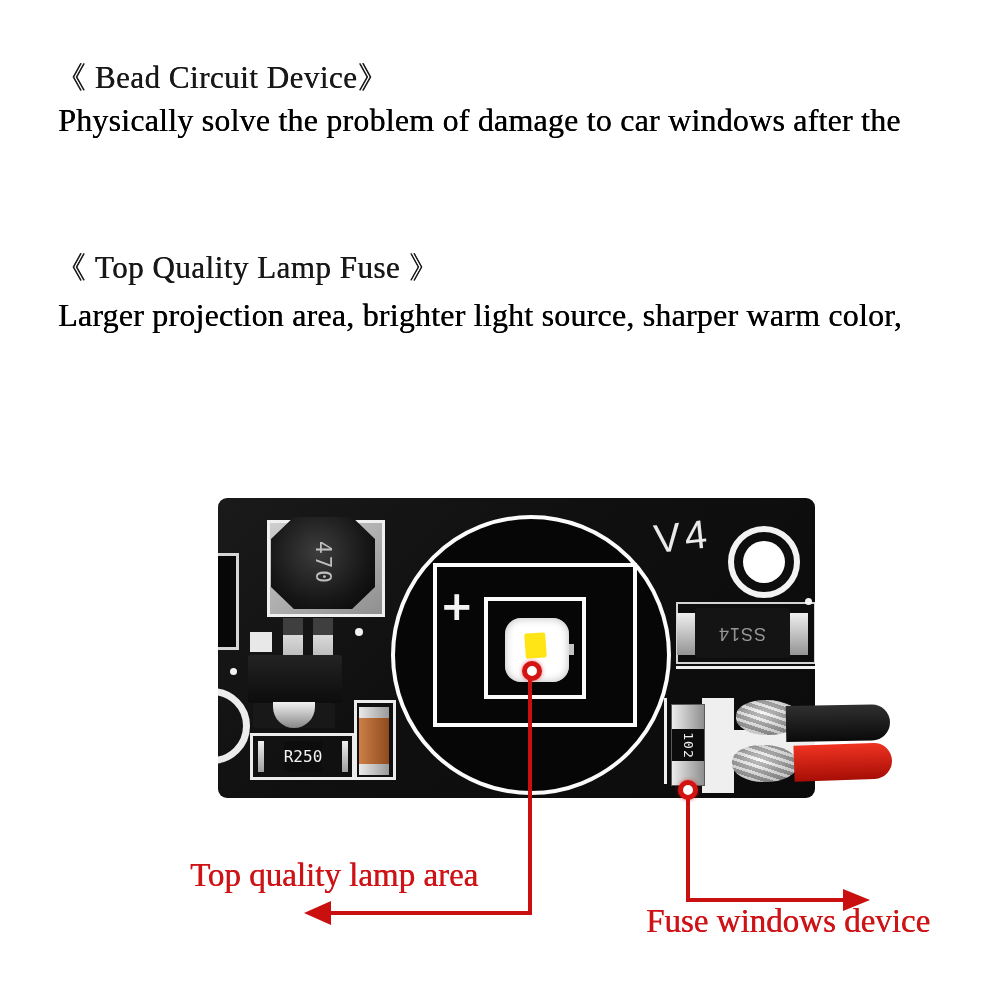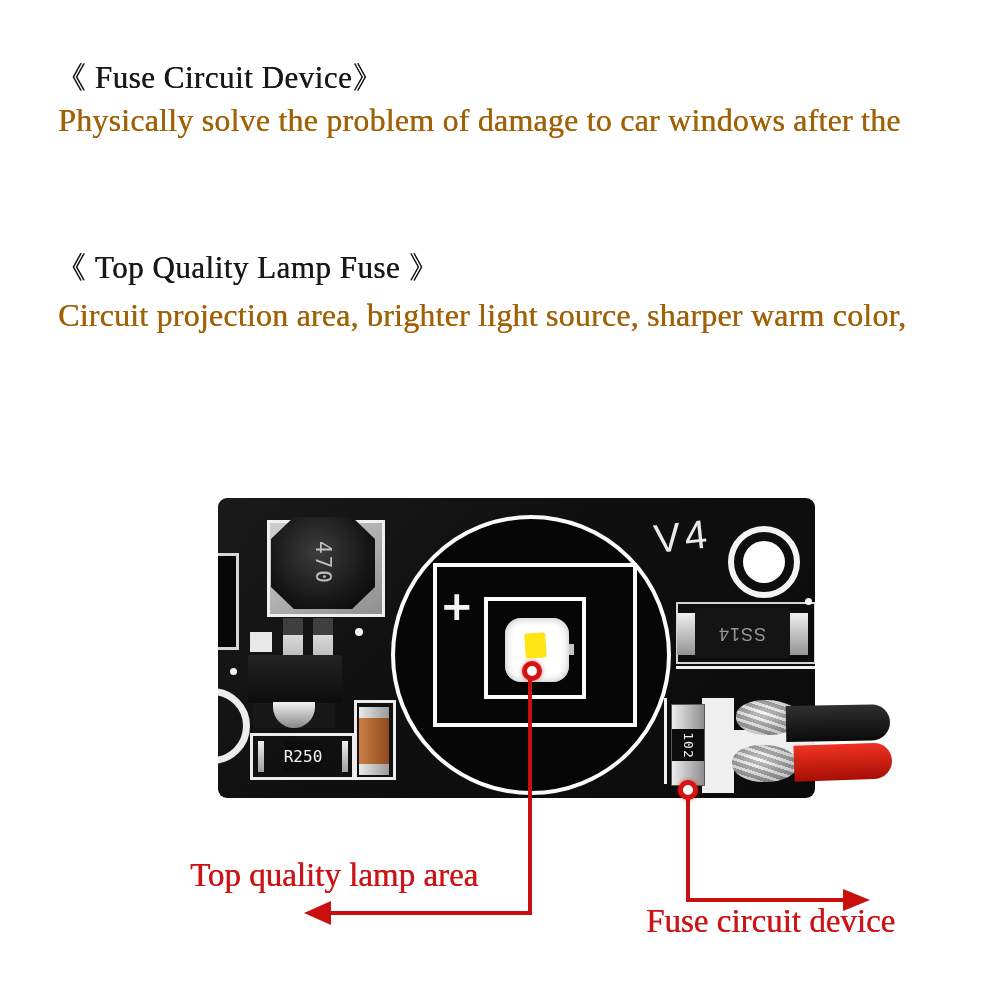--- a/index.html
+++ b/index.html
@@ -12,21 +12,21 @@
   .abs { position: absolute; }
 
   
   .feature-heading {
     position: absolute; left: 55px; white-space: nowrap;
     font-size: 31px; color: #181818; letter-spacing: 0.5px;
     text-shadow: 0.4px 0 0 currentColor;
   }
   .feature-line {
     position: absolute; left: 58px; white-space: nowrap;
-    font-size: 32px; color: #a16207; letter-spacing: 0.2px;
+    font-size: 32px; color: #000000; letter-spacing: 0.2px;
     text-shadow: 0.4px 0 0 currentColor;
   }
 
   
   #board {
     position: absolute; left: 218px; top: 498px; width: 597px; height: 300px;
     background: linear-gradient(135deg, #1a1a1a 0%, #101010 40%, #0b0b0b 100%);
     border-radius: 9px; overflow: hidden; z-index: 1;
   }
   #board > div, #board > span { position: absolute; }
@@ -160,25 +160,25 @@
   .callout-label { position:absolute; white-space:nowrap; z-index:30;
     font-size:33px; color:#ce1317; text-shadow:0.4px 0 0 currentColor; }
   .label-lamp { left:190px; top:857px; }
   .label-fuse { left:646px; top:903px; }
 </style>
 </head>
 <body>
 
 <div id="canvas">
 
-  <div class="feature-heading" style="top:57px">《 Fuse Circuit Device》</div>
+  <div class="feature-heading" style="top:57px">《 Bead Circuit Device》</div>
   <div class="feature-line" style="top:102px">Physically solve the problem of damage to car windows after the</div>
 
   <div class="feature-heading" style="top:247px">《 Top Quality Lamp Fuse 》</div>
-  <div class="feature-line" style="top:297px">Circuit projection area, brighter light source, sharper warm color,</div>
+  <div class="feature-line" style="top:297px">Larger projection area, brighter light source, sharper warm color,</div>
 
   <div id="board">
     <div class="edge-component"></div>
     <div class="partial-hole"></div>
 
     <div class="inductor-pad"></div>
     <div class="inductor-tab tab-left"></div>
     <div class="inductor-tab tab-right"></div>
     <div class="inductor-body">
       <span class="inductor-marking">470</span>
@@ -251,15 +251,15 @@
   <div class="abs arrow-left"></div>
 
   <div class="abs red-line line-fuse-v"></div>
   <div class="abs red-line line-fuse-h"></div>
   <div class="abs arrow-right"></div>
 
   <div class="abs marker led-marker-pos"></div>
   <div class="abs marker fuse-marker-pos"></div>
 
   <div class="callout-label label-lamp">Top quality lamp area</div>
-  <div class="callout-label label-fuse">Fuse circuit device</div>
+  <div class="callout-label label-fuse">Fuse windows device</div>
 
 </div>
 
 </body></html>

